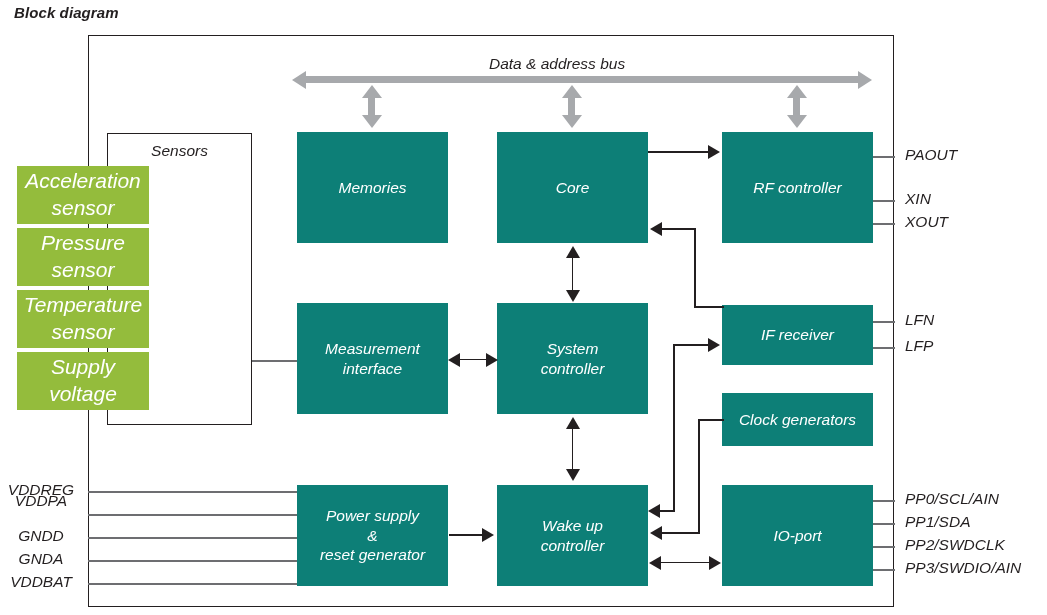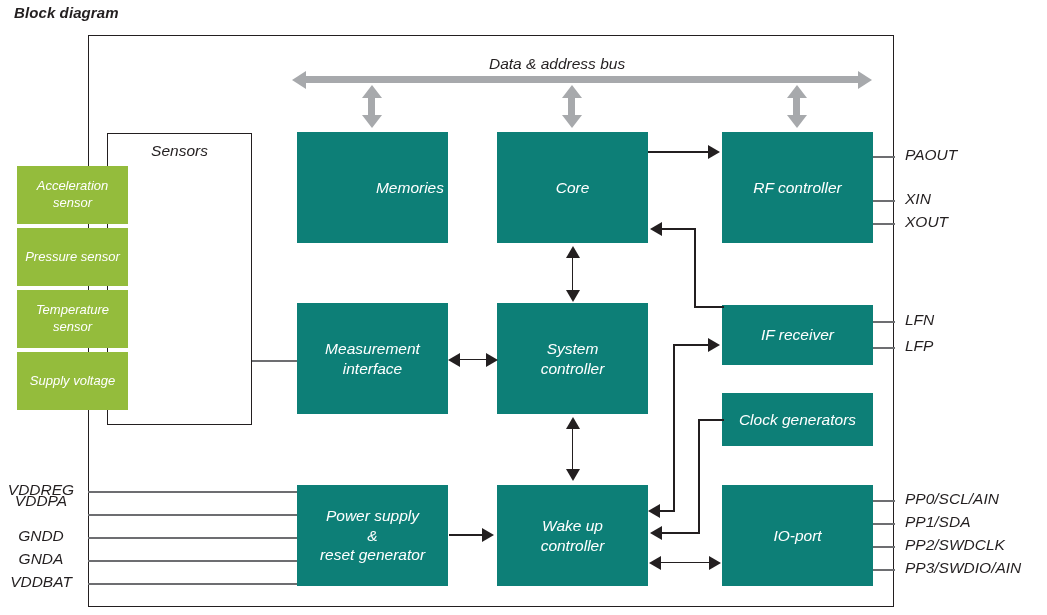--- a/index.html
+++ b/index.html
@@ -46,26 +46,26 @@
     width: 145px; height: 292px;
     border: 1.4px solid #231f20;
     background: #ffffff;
   }
   .sensors-title {
     position: absolute; left: 0; top: 8px; width: 100%;
     text-align: center; font-size: 15.5px; color: #231f20;
   }
   .sensor {
     position: absolute;
-    left: 17px; width: 111px;
+    left: 17px; width: 132px;
     background: #94bc3c;
     color: #ffffff;
     display: flex; align-items: center; justify-content: center;
     text-align: center;
-    font-size: 13px; line-height: 1.28;
+    font-size: 21px; line-height: 1.28;
   }
 
   
   .pin-label {
     position: absolute;
     font-size: 15.5px; color: #231f20;
     white-space: nowrap;
   }
   .pin-label.left { text-align: center; }
   .pin-label.right { text-align: right; }
@@ -168,21 +168,21 @@
   </div>
   <div class="sensor" style="top:290px; height:58px;">
     <div>
       <span>Temperature</span>
       <span>sensor</span>
     </div>
   </div>
 
   <div class="wire wire-h" style="left:252px; top:360px; width:45px;"></div>
 
-  <div class="blk" style="left:297px; top:132px; width:151px; height:111px;justify-content:flex-end;">
+  <div class="blk" style="left:297px; top:132px; width:151px; height:111px;">
     <div>
         <span>Memories</span>
       </div>
   </div>
 
   <div class="blk" style="left:497px; top:132px; width:151px; height:111px;">
     <div>
         <span>Core</span>
       </div>
   </div>

